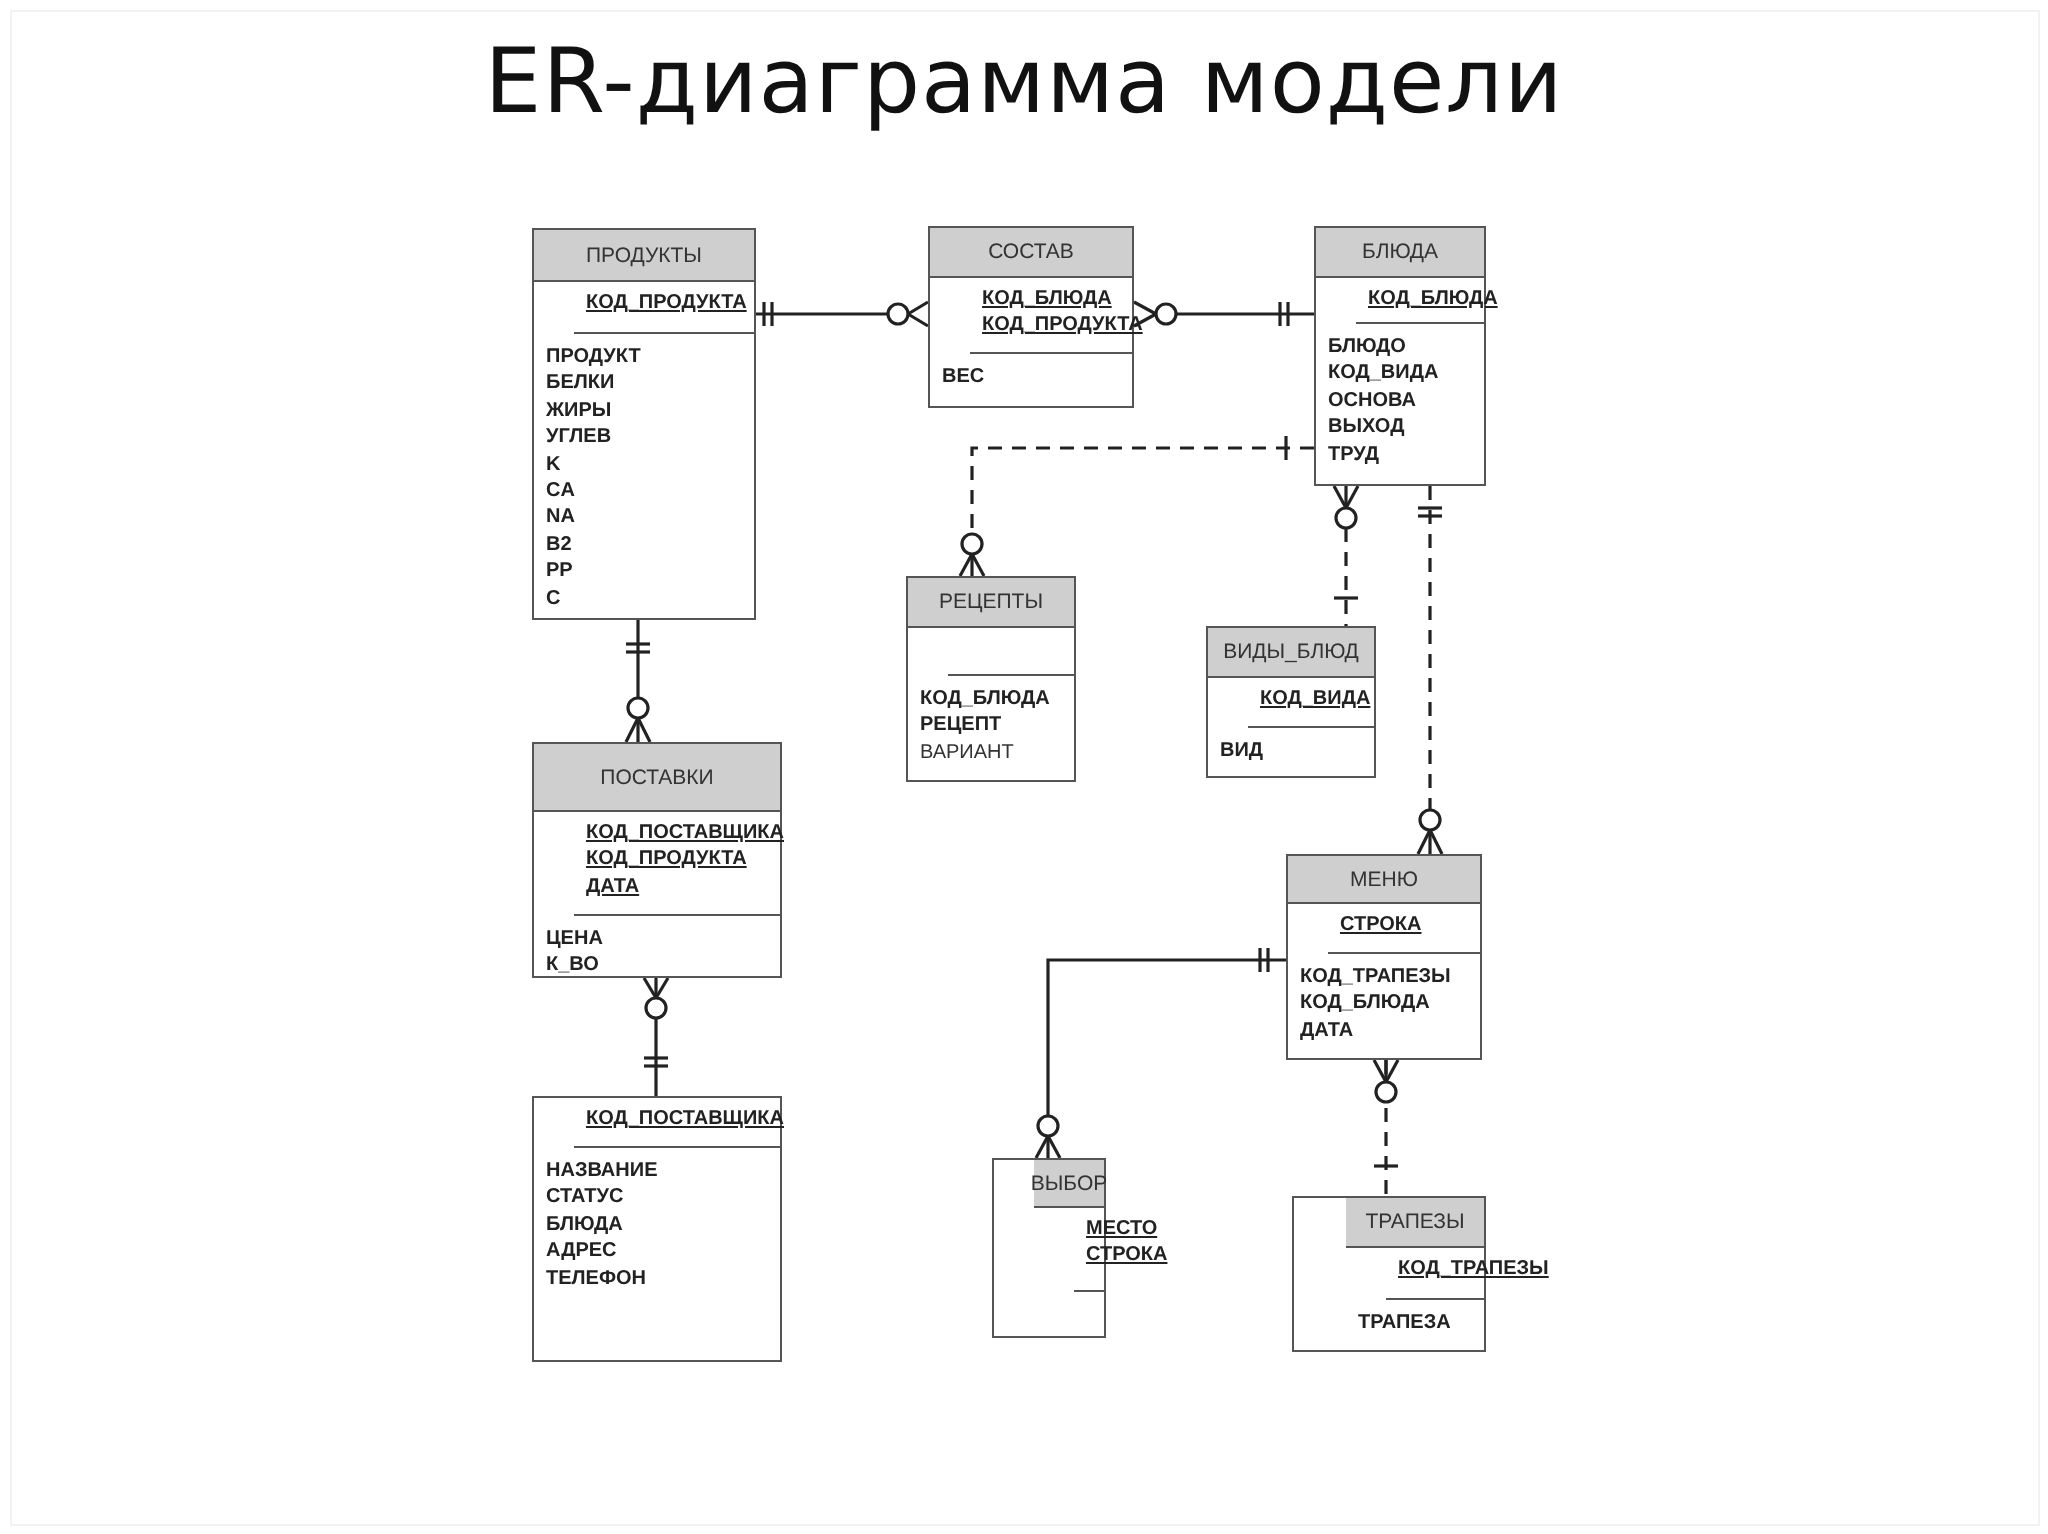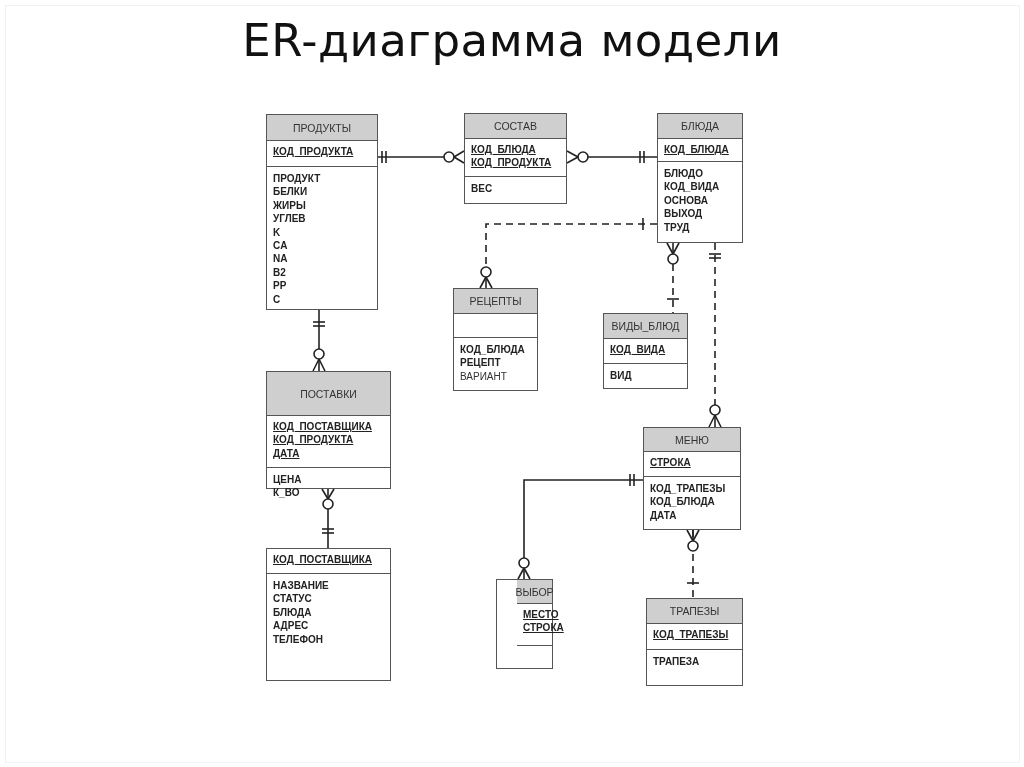--- a/index.html
+++ b/index.html
@@ -2,21 +2,21 @@
 <html><head>
 <meta charset="utf-8">
 <style>
   html, body { margin:0; padding:0; background:#ffffff; }
   body { width:1024px; height:767px; position:relative; overflow:hidden; font-family:"Liberation Sans", sans-serif; }
   .frame { position:absolute; left:5px; top:5px; width:1013px; height:756px; border:1px solid #f2f2f2; }
   .title { position:absolute; left:0; top:14px; width:1024px; text-align:center; font-family:"DejaVu Sans", sans-serif; font-size:45px; color:#111; letter-spacing:0.5px; }
   svg.links { position:absolute; left:0; top:0; width:1024px; height:767px; }
   .entity { position:absolute; border:1.3px solid #555; background:#fff; box-sizing:border-box; }
   .entity .hdr { background:#cfcfcf; border-bottom:1.3px solid #555; font-size:10.5px; color:#333; text-align:center; box-sizing:border-box; display:flex; align-items:center; justify-content:center; }
-  .entity .keys { border-bottom:1.3px solid #555; box-sizing:border-box; padding:4px 6px; }
+  .entity .keys { border-bottom:1.3px solid #555; box-sizing:border-box; padding:4px 6px;margin-left:20px; }
   .entity .attrs { padding:5px 6px; box-sizing:border-box; }
   .entity .f { font-size:10px; font-weight:bold; color:#222; line-height:13.4px; white-space:nowrap; }
   .entity .k { text-decoration:underline; }
   .entity .f.light { font-weight:normal; color:#333; }
 </style>
 </head>
 <body>
 
 <div class="frame"></div>
 <div class="title">ER-диаграмма модели</div>
@@ -168,21 +168,21 @@
     <div class="hdr" style="height: 25px;">ВИДЫ_БЛЮД</div>
     <div class="keys" style="height: 25px;">
       <div class="f k">КОД_ВИДА</div>
     </div>
     <div class="attrs">
       <div class="f">ВИД</div>
     </div>
   </div>
 
 <div class="entity" style="left:266px;top:371px;width:125px;height:118px;">
-    <div class="hdr" style="height: 44px;">ПОСТАВКИ</div>
+    <div class="hdr" style="height: 34px;">ПОСТАВКИ</div>
     <div class="keys" style="height: 52px;">
       <div class="f k">КОД_ПОСТАВЩИКА</div>
       <div class="f k">КОД_ПРОДУКТА</div>
       <div class="f k">ДАТА</div>
     </div>
     <div class="attrs">
       <div class="f">ЦЕНА</div>
       <div class="f">К_ВО</div>
     </div>
   </div>
@@ -214,21 +214,21 @@
 
 <div class="entity" style="left:496px;top:579px;width:57px;height:90px;padding-left:20px;">
     <div class="hdr" style="height: 24px;">ВЫБОР</div>
     <div class="keys" style="height: 42px;">
       <div class="f k">МЕСТО</div>
       <div class="f k">СТРОКА</div>
     </div>
     <div class="attrs"></div>
   </div>
 
-<div class="entity" style="left:646px;top:598px;width:97px;height:88px;">
+<div class="entity" style="left:646px;top:598px;width:97px;height:78px;padding-left:26px;">
     <div class="hdr" style="height: 25px;">ТРАПЕЗЫ</div>
     <div class="keys" style="height: 26px;">
       <div class="f k">КОД_ТРАПЕЗЫ</div>
     </div>
     <div class="attrs">
       <div class="f">ТРАПЕЗА</div>
     </div>
   </div>
 
 </body></html>

